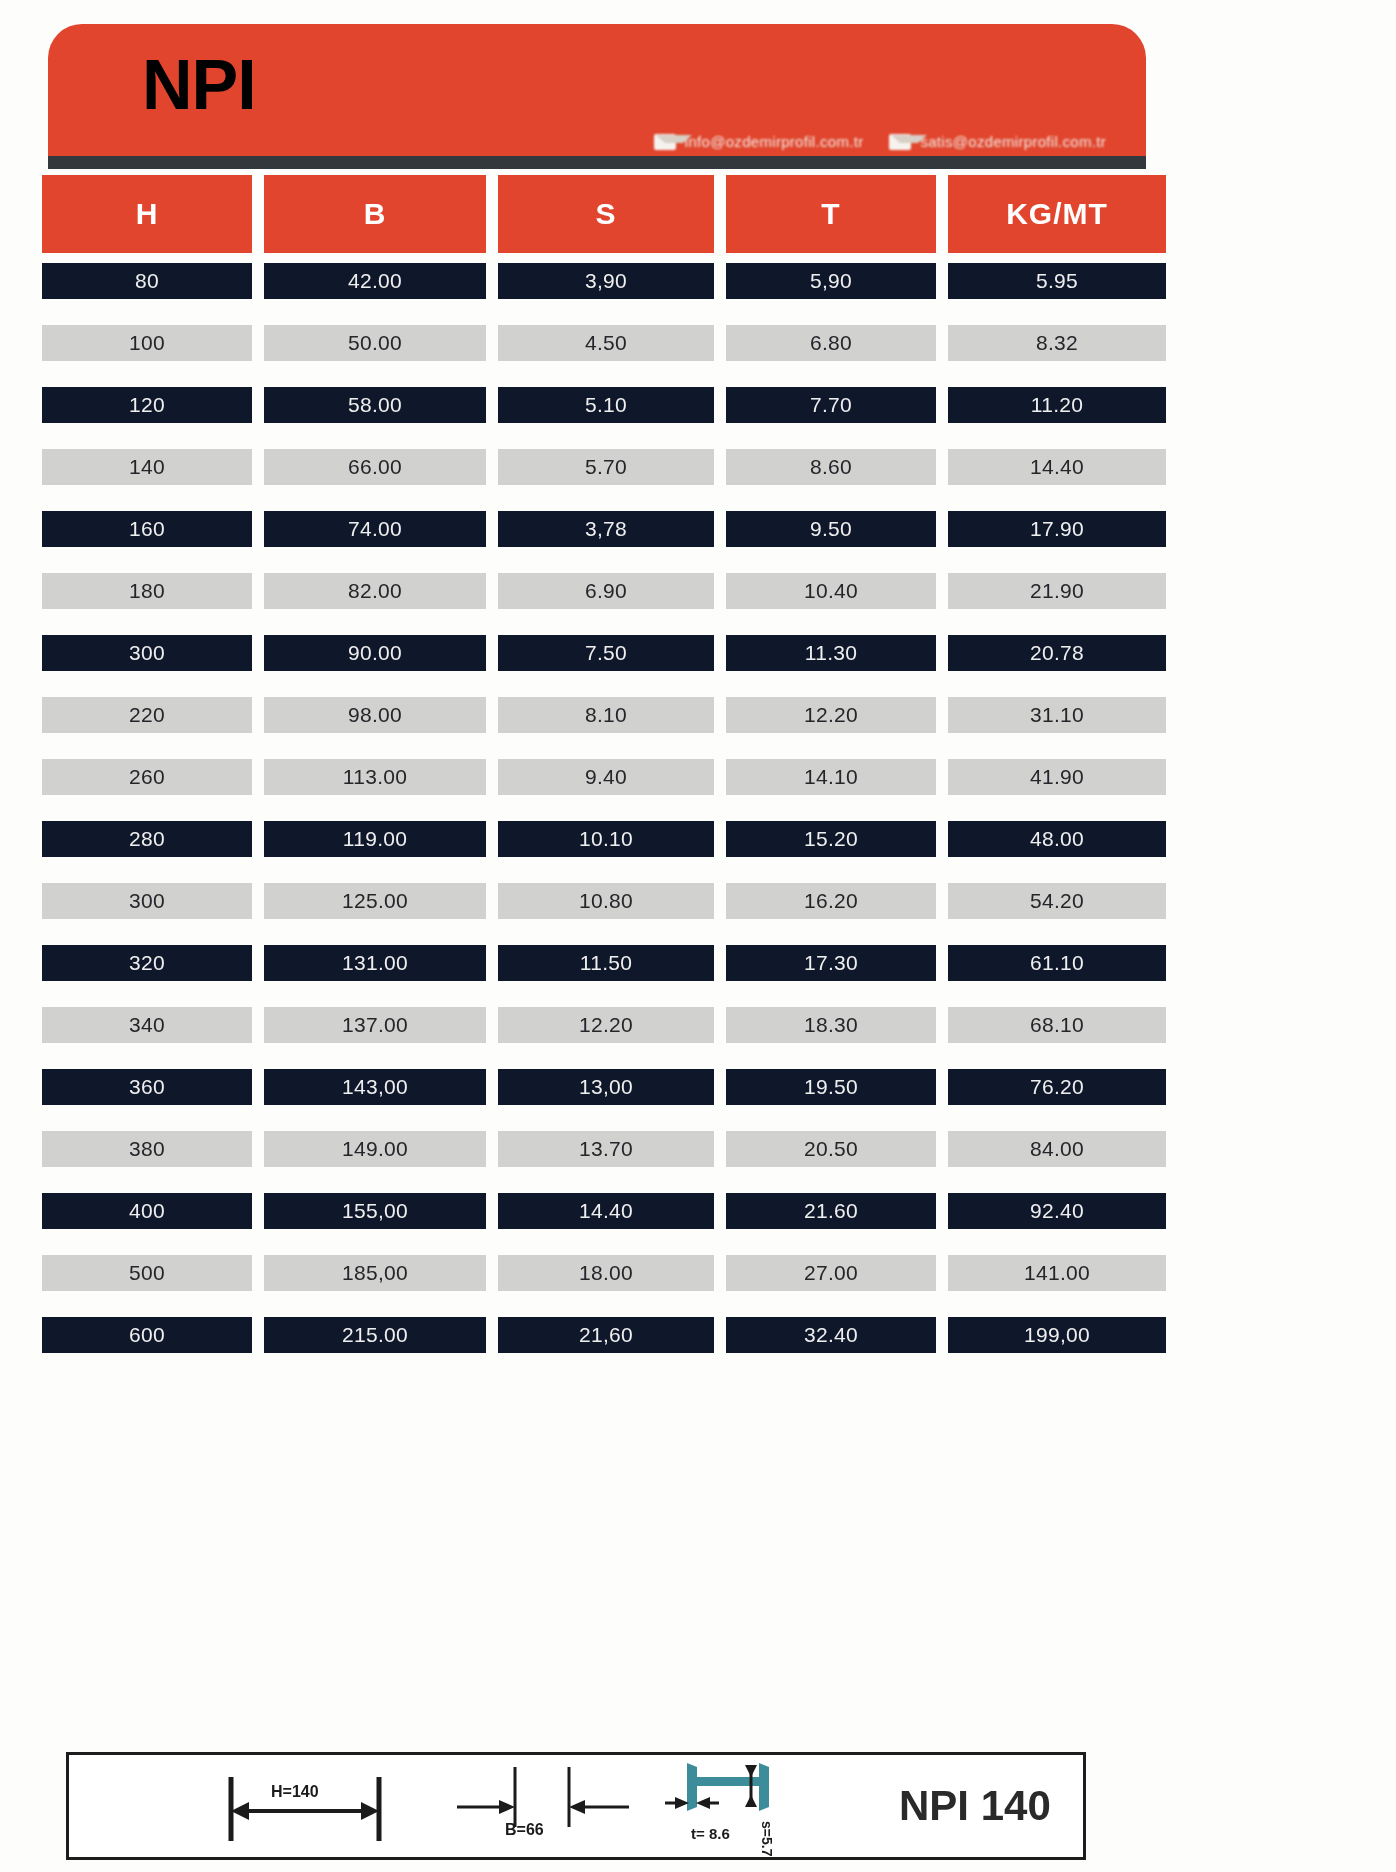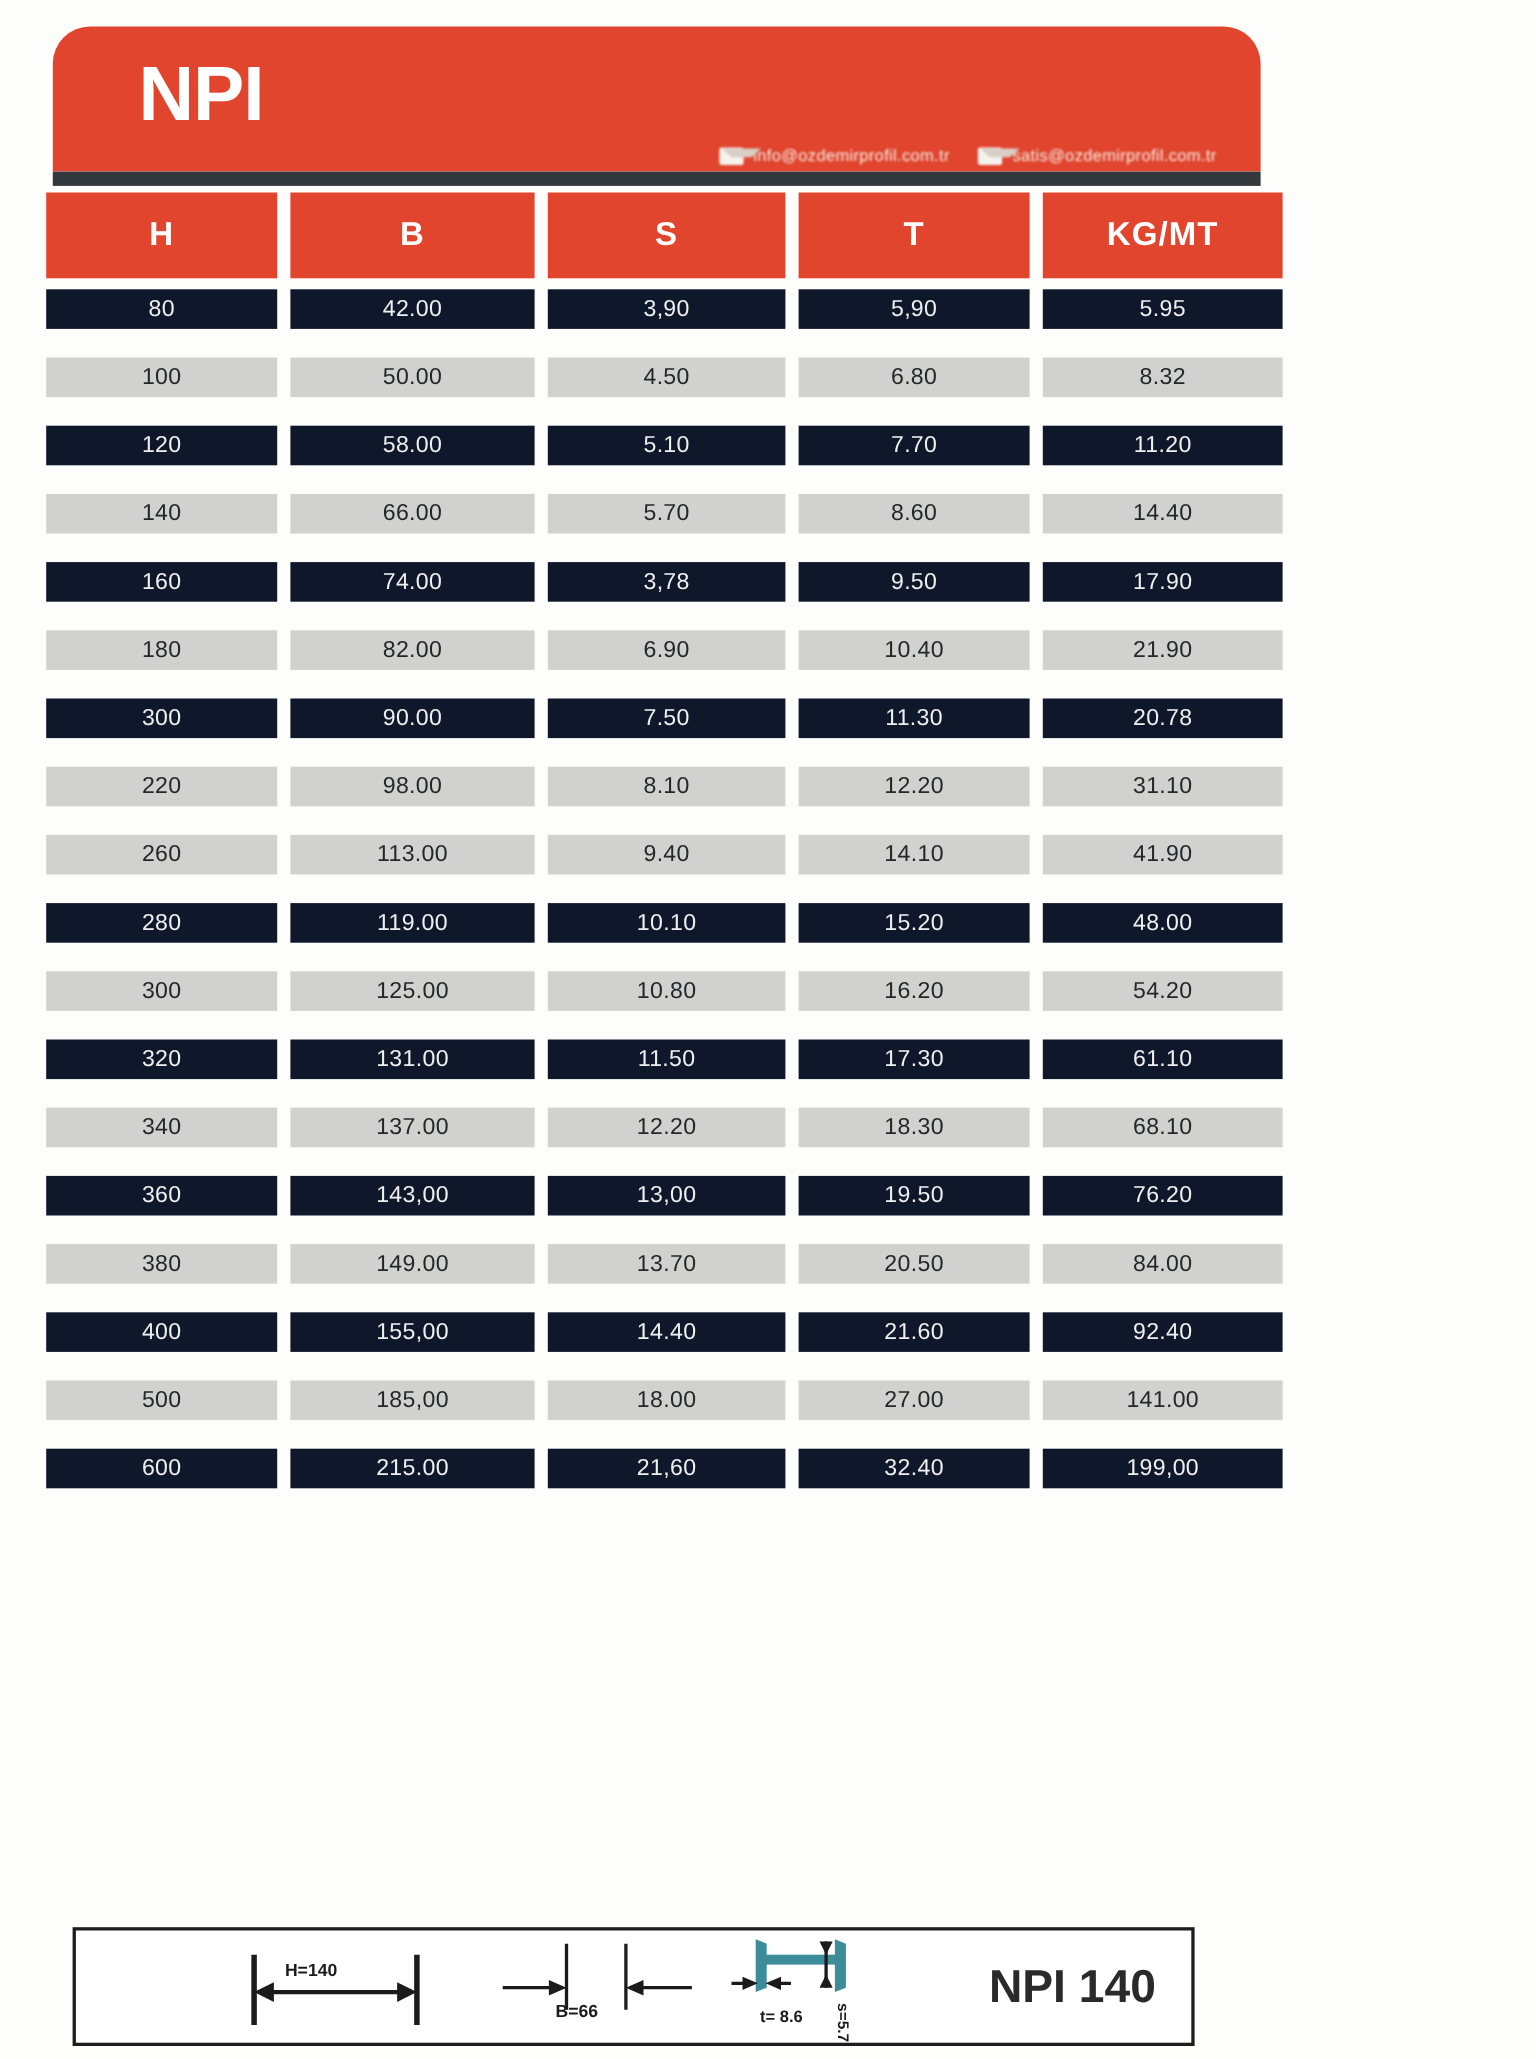--- a/index.html
+++ b/index.html
@@ -23,26 +23,26 @@
     left: 48px;
     top: 24px;
     width: 1098px;
     height: 132px;
     background: #e1452d;
     border-top-left-radius: 34px;
     border-top-right-radius: 34px;
   }
   .brand {
     position: absolute;
-    left: 78px;
+    left: 94px;
     top: 26px;
     font-size: 70px;
     font-weight: bold;
     letter-spacing: -1px;
-    color: #ffffff;
+    color: #000000;
     line-height: 1;
   }
   .contacts {
     position: absolute;
     right: 40px;
     bottom: 6px;
     display: flex;
     align-items: center;
     gap: 26px;
   }
@@ -330,21 +330,21 @@
           <div class="cell c2">21,60</div>
           <div class="cell c3">32.40</div>
           <div class="cell c4">199,00</div>
         </div>
       </div>
   </div>
 
   <div class="diagram">
 
     <div class="dim-group g-h">
-      <span class="label-small" style="left:40px; top:28px;">H=140</span>
+      <span class="label-small" style="left:52px; top:28px;">H=140</span>
       <svg width="220" height="108">
         <line x1="12" y1="22" x2="12" y2="86" stroke="#1b1b1b" stroke-width="5"></line>
         <line x1="160" y1="22" x2="160" y2="86" stroke="#1b1b1b" stroke-width="5"></line>
         <line x1="18" y1="56" x2="154" y2="56" stroke="#1b1b1b" stroke-width="4"></line>
         <polygon points="12,56 30,47 30,65" fill="#1b1b1b"></polygon>
         <polygon points="160,56 142,47 142,65" fill="#1b1b1b"></polygon>
       </svg>
     </div>
 
     <div class="dim-group g-b">

